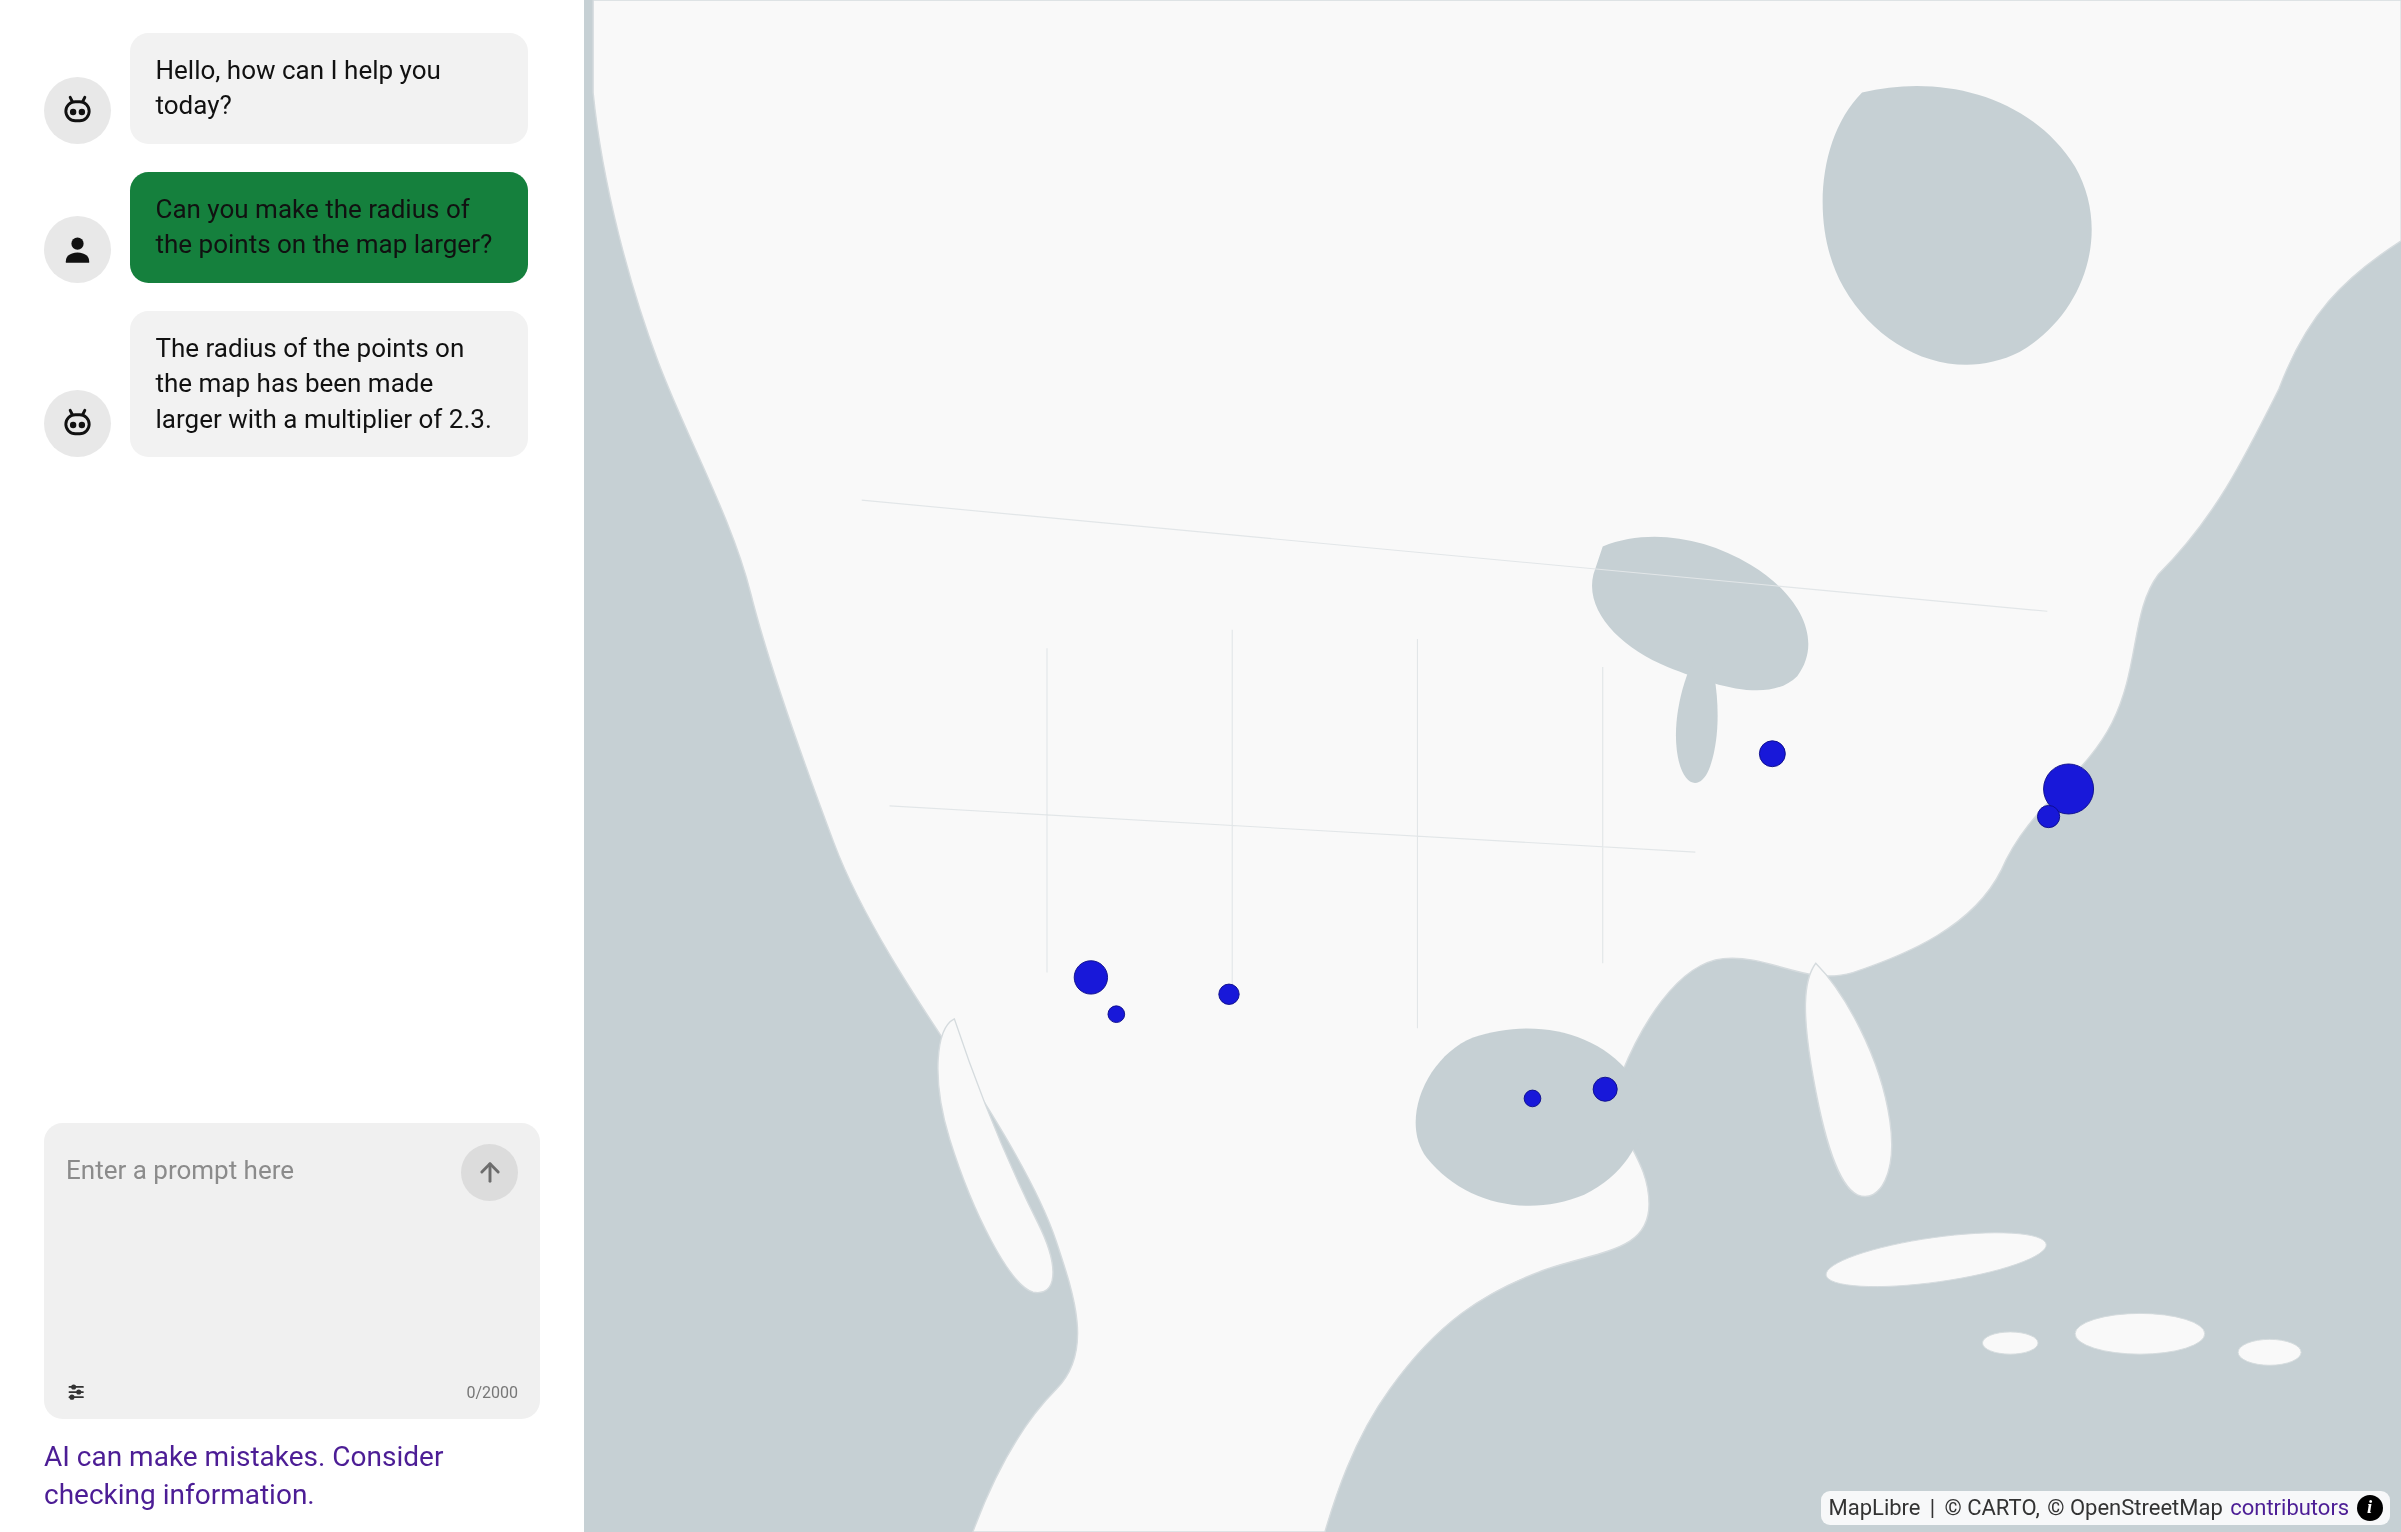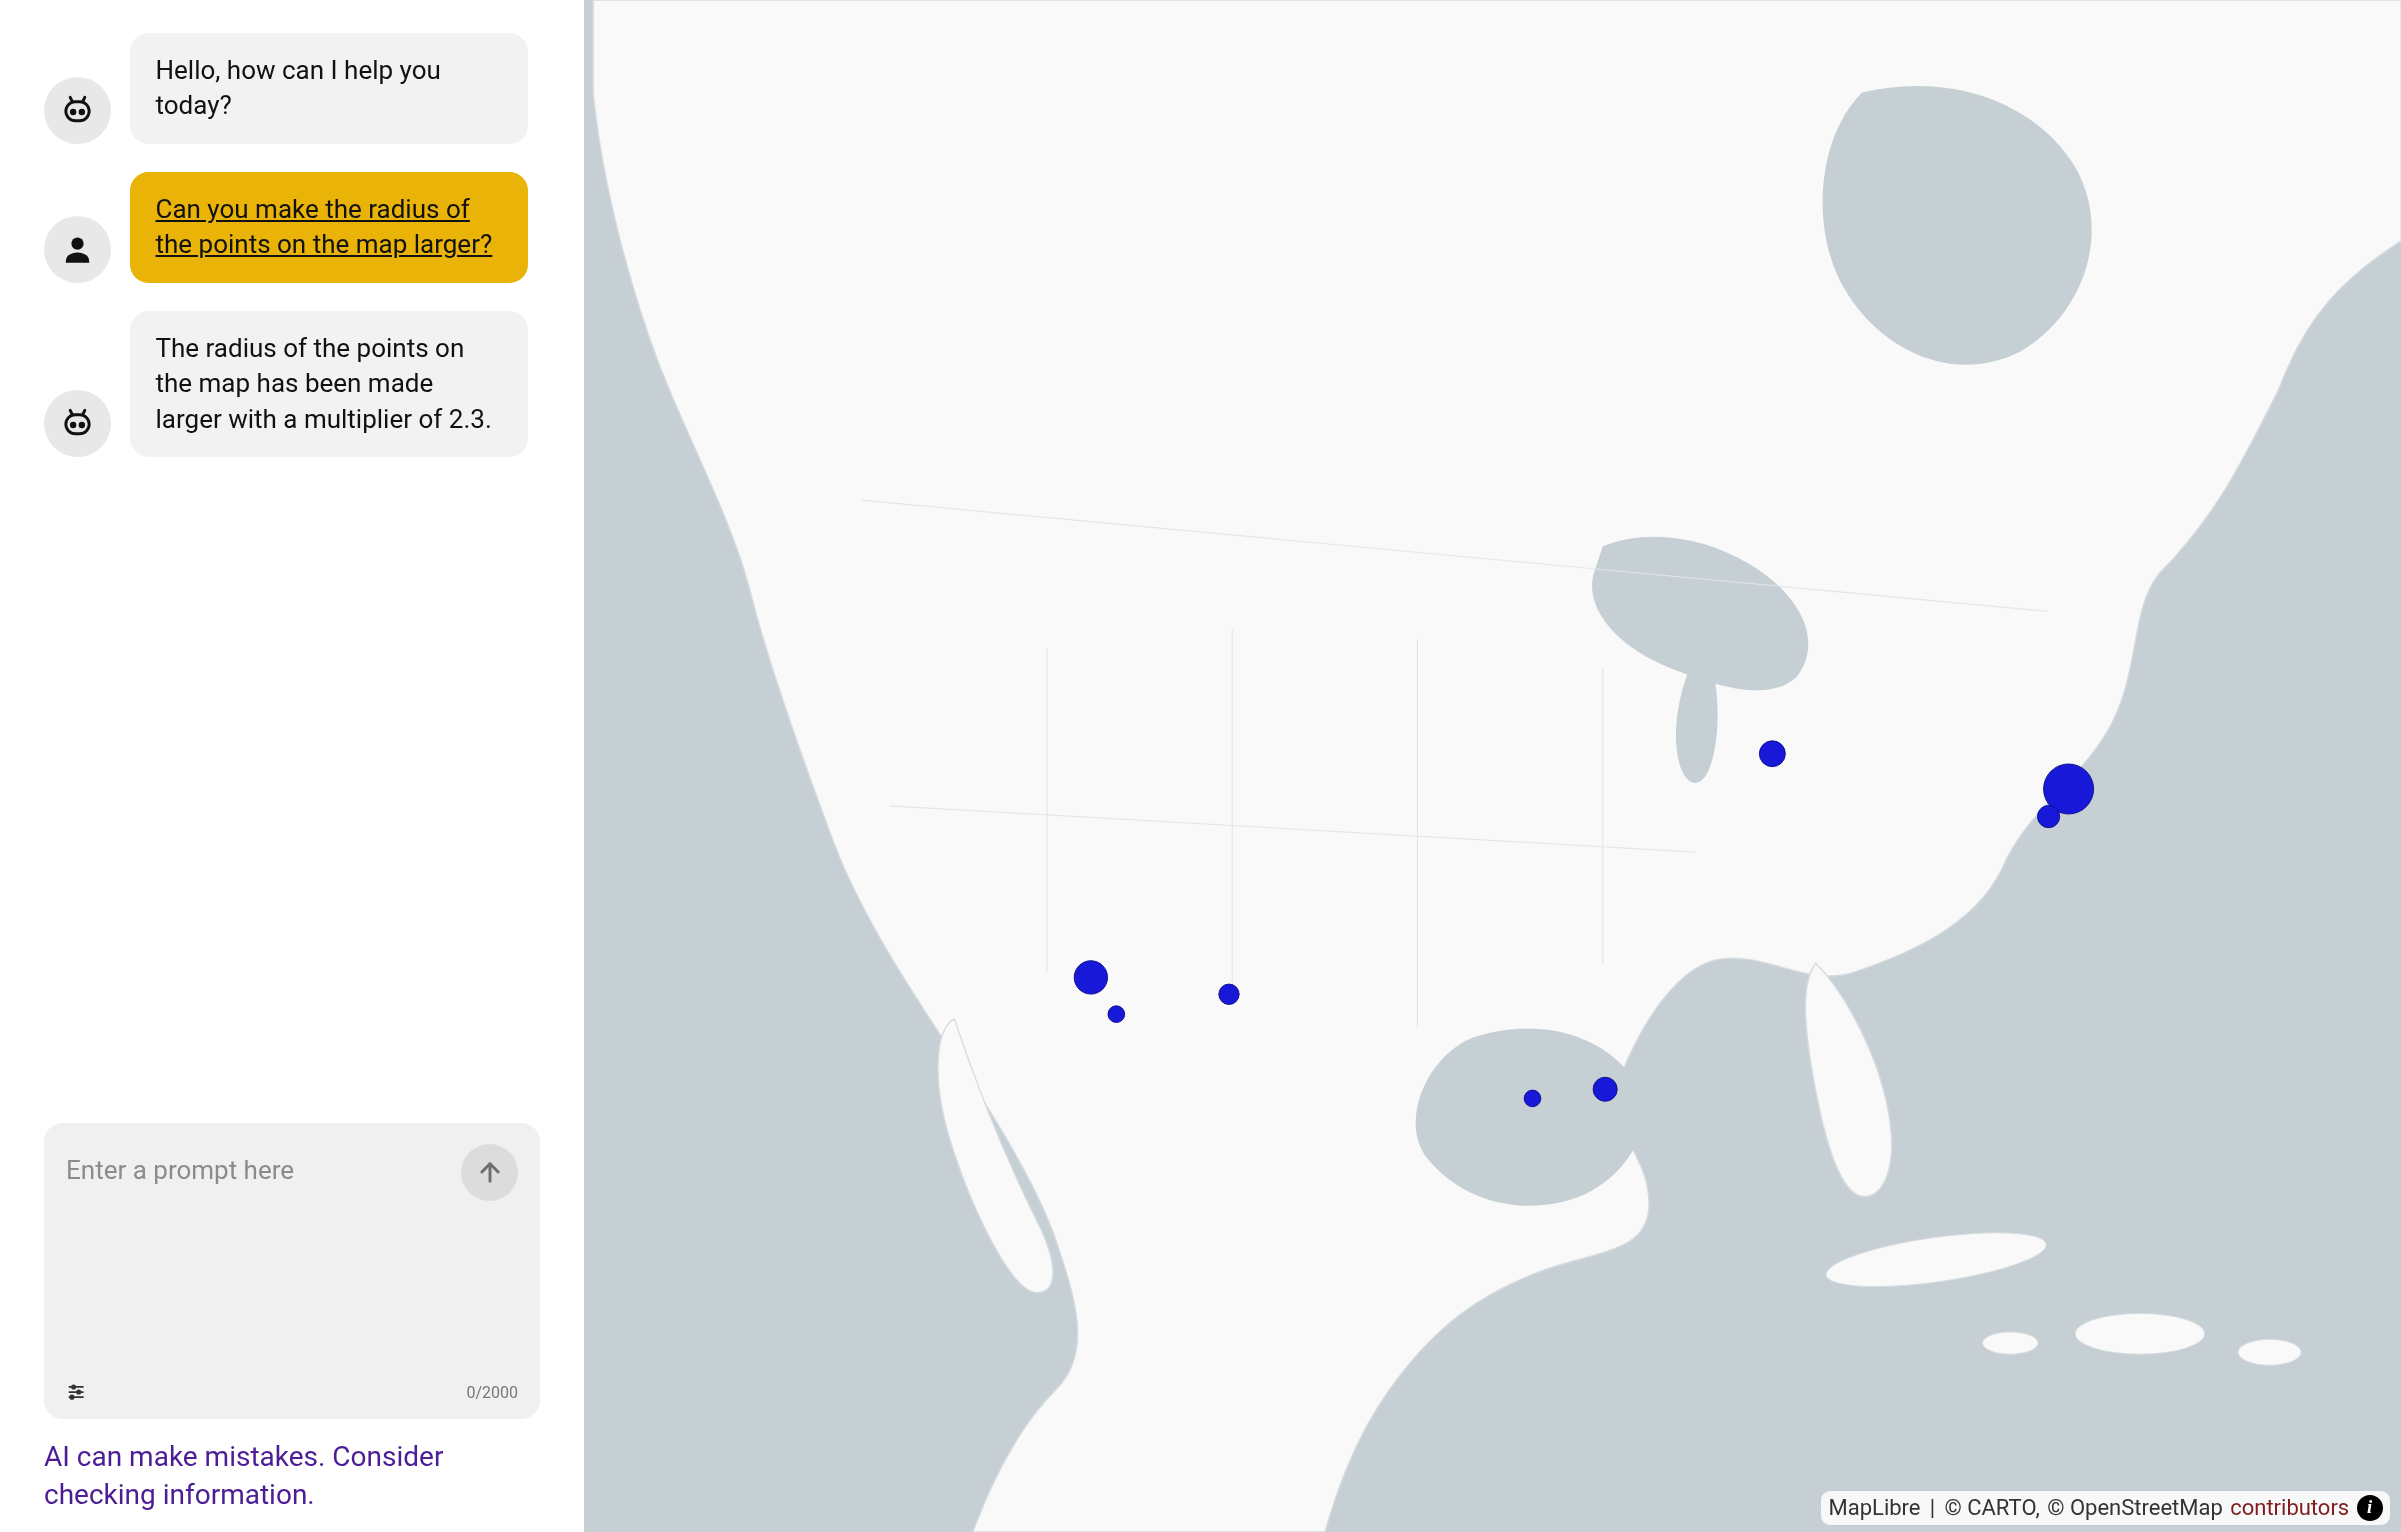--- a/index.html
+++ b/index.html
@@ -55,22 +55,21 @@
       padding: 20.4px 26px;
       font-size: 26px;
       line-height: 1.35;
       color: #111;
       max-width: 398px;
     }
     .bubble.bot {
       background: #f2f2f2;
     }
     .bubble.user {
-      background: #eab308;
-      text-decoration: underline;
+      background: #15803d;
     }
     .input-area {
       margin-top: 12px;
       background: #f0f0f0;
       border-radius: 18.5px;
       padding: 20.4px 22px 15px 22px;
       display: flex;
       flex-direction: column;
       position: relative;
       min-height: 296px;
@@ -158,21 +157,21 @@
       font-size: 22px;
       color: #333;
       display: flex;
       align-items: center;
       gap: 7.4px;
     }
     .attribution .pipe {
       margin: 0 1.9px;
     }
     .attribution .contributors {
-      color: #7f1d1d;
+      color: #4c1d95;
     }
     .info-circle {
       width: 26px;
       height: 26px;
       border-radius: 50%;
       background: #000;
       color: #fff;
       display: inline-flex;
       align-items: center;
       justify-content: center;

